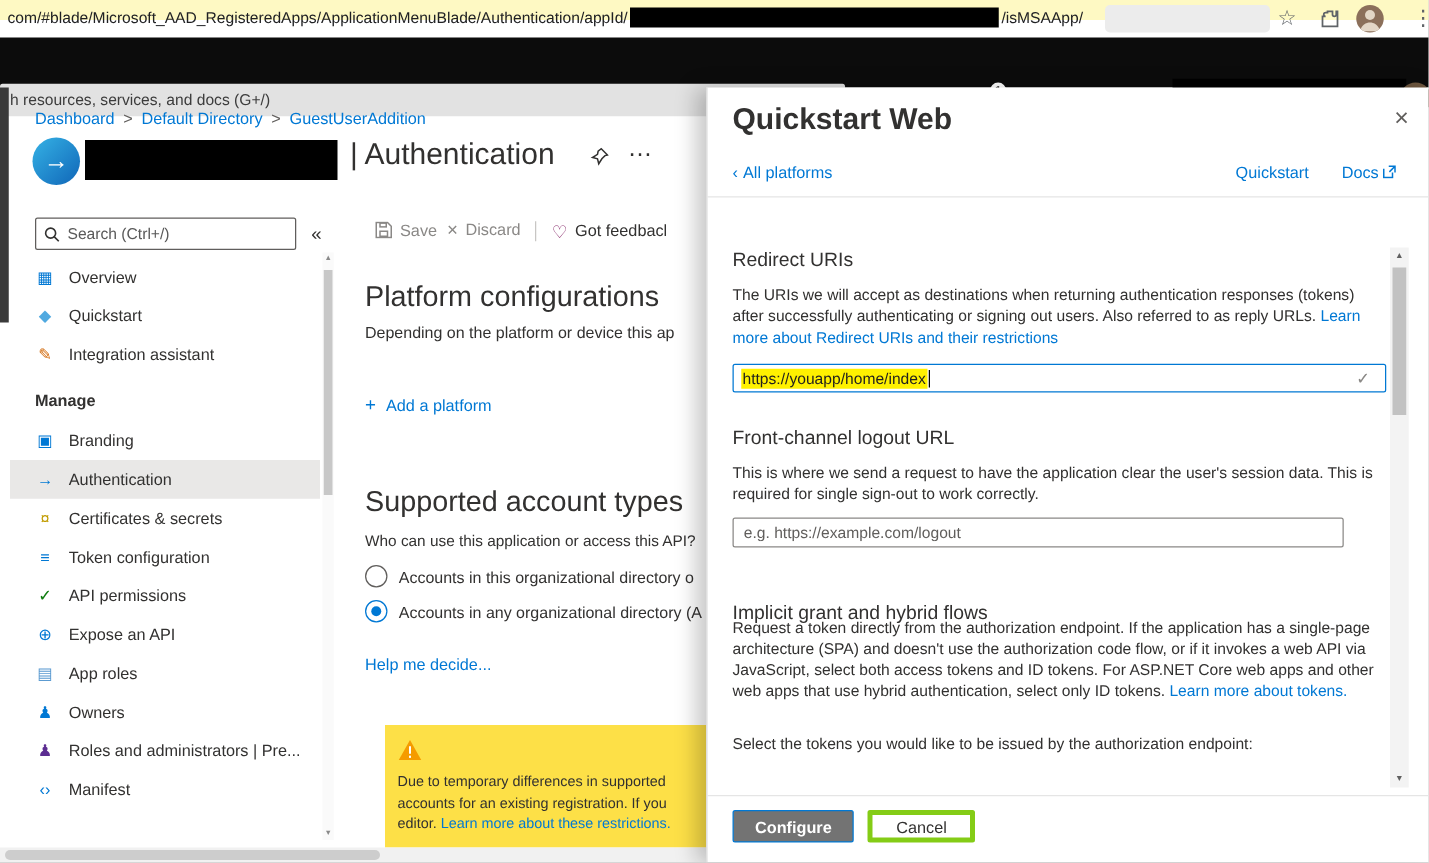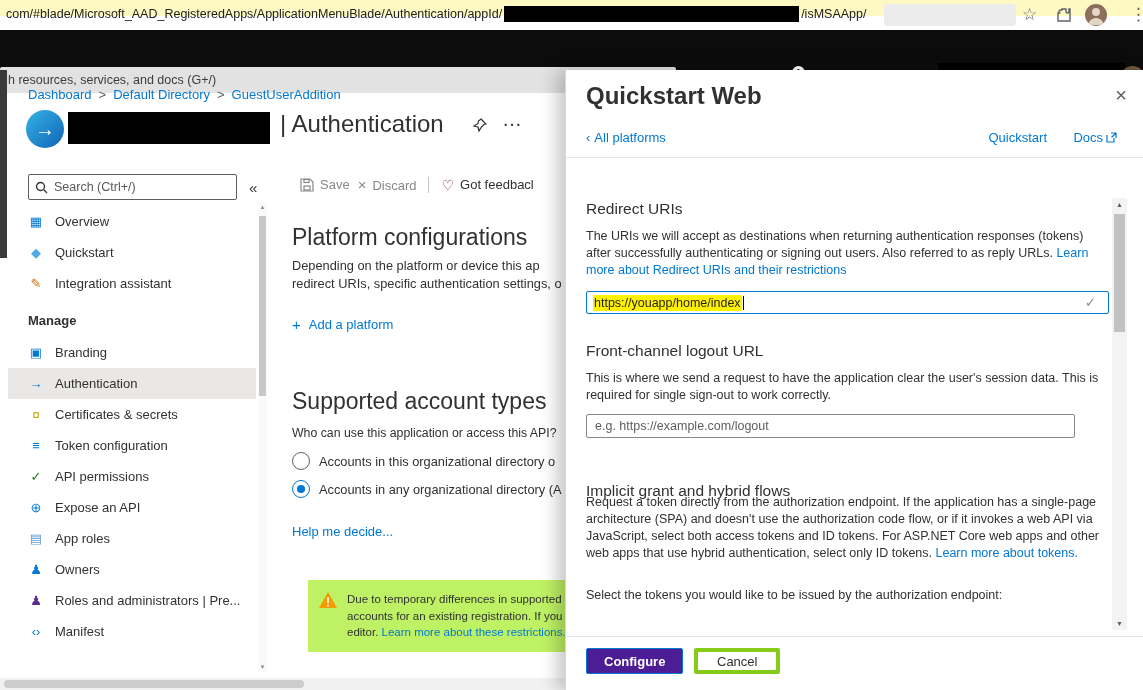--- a/index.html
+++ b/index.html
@@ -48,34 +48,34 @@
 
   .navlist { position:absolute; left:8px; top:206px; width:248px; }
   .nav-item { height:31px; display:flex; align-items:center; padding-left:20px; gap:11px; font-size:13px; color:#323130; cursor:pointer; white-space:nowrap; }
   .nav-item.selected { background:#e9e8e7; }
   .nav-ic { width:16px; text-align:center; font-size:13px; }
   .nav-header { height:34px; display:flex; align-items:center; padding-left:20px; font-size:13px; font-weight:bold; color:#323130; margin-top:4px; }
 
   
   .maincol { position:absolute; left:292px; top:170px; width:273px; height:508px; overflow:hidden; }
   .toolbar { position:absolute; left:8px; top:6px; display:flex; align-items:center; gap:8px; font-size:13px; white-space:nowrap; }
-  .tb-btn { display:flex; align-items:flex-end; gap:6px; color:#8a8886; cursor:pointer; }
+  .tb-btn { display:flex; align-items:flex-start; gap:6px; color:#8a8886; cursor:pointer; }
   .tb-sep { width:1px; height:16px; background:#c8c6c4; margin:0 4px; }
   .tb-feedback { display:flex; align-items:center; gap:6px; color:#323130; cursor:pointer; }
   .heart { color:#8a2d6d; font-size:14px; }
   .h-section { position:absolute; left:0; font-size:23px; color:#323130; white-space:nowrap; }
   .bodytext { position:absolute; left:0; font-size:12.8px; color:#323130; white-space:nowrap; }
   .add-platform { position:absolute; left:0; top:146px; display:flex; align-items:center; gap:8px; color:#0078d4; font-size:13px; cursor:pointer; white-space:nowrap; }
   .plus { font-size:15px; }
   .radio-row { position:absolute; left:0; display:flex; align-items:center; gap:9px; font-size:12.8px; color:#323130; white-space:nowrap; cursor:pointer; }
   .radio { width:18px; height:18px; border:1px solid #605e5c; border-radius:50%; flex:none; position:relative; }
   .radio.checked { border:1px solid #0078d4; }
   .radio.checked::after { content:""; position:absolute; left:4px; top:4px; width:8px; height:8px; border-radius:50%; background:#0078d4; }
   .help-link { position:absolute; left:0; top:354px; color:#0078d4; font-size:13px; cursor:pointer; }
-  .warnbox { position:absolute; left:16px; top:410px; width:430px; background:#bef264; display:flex; padding:11px 10px; gap:9px; }
+  .warnbox { position:absolute; left:16px; top:410px; width:430px; background:#fde047; display:flex; padding:11px 10px; gap:9px;flex-direction:column; }
   .warn-lines { font-size:11.5px; line-height:16.5px; color:#323130; white-space:nowrap; }
   .warn-lines a { color:#0078d4; text-decoration:none; }
 
   .bottombar { position:absolute; left:0; top:678px; width:565px; height:12px; background:#f1f1f1; }
   .bottombar .thumb { position:absolute; left:4px; top:2px; width:300px; height:8px; background:#cdcdcd; border-radius:4px; }
 
   
   .panel { position:absolute; left:565px; top:70px; width:578px; height:620px; background:#fff; box-shadow:-8px 0 16px rgba(0,0,0,.22); border-left:1px solid #d8d8d8; z-index:10; }
   .panel-title { position:absolute; left:20px; top:12px; font-size:24px; font-weight:600; color:#323130; }
   .panel-close { position:absolute; right:16px; top:14px; font-size:20px; color:#605e5c; cursor:pointer; }
@@ -87,21 +87,21 @@
   .p-h { position:absolute; left:20px; font-size:15.5px; color:#323130; }
   .p-desc { position:absolute; left:20px; width:524px; font-size:12.5px; line-height:17px; color:#323130; }
   .p-desc a { color:#0078d4; text-decoration:none; }
   .uri-input { position:absolute; left:20px; top:221px; width:523px; height:23px; border:1.5px solid #0078d4; border-radius:2px; background:#fff; display:flex; align-items:center; padding-left:6px; font-size:12.5px; color:#201f1e; cursor:text; }
   .hl { background:#fff100; padding:1px 1px; }
   .caret { display:inline-block; width:1px; height:14px; background:#000; margin-left:1px; }
   .uri-check { position:absolute; right:12px; color:#8a8886; font-size:13px; }
   .txt-input { position:absolute; left:20px; top:344px; width:489px; height:24px; border:1px solid #8a8886; border-radius:2px; font-size:12.5px; color:#323130; padding:0 8px; font-family:"Liberation Sans",sans-serif; outline:none; }
   .txt-input::placeholder { color:#605e5c; opacity:1; }
   .hr2 { position:absolute; left:0; right:0; top:566px; border-top:1px solid #e5e5e5; }
-  .btn-primary { position:absolute; left:20px; top:578px; height:26px; padding:0 17px; background:#4c1d95; color:#fff; border:1px solid #0078d4; border-radius:2px; font-size:13px; font-weight:bold; font-family:"Liberation Sans",sans-serif; cursor:pointer; }
+  .btn-primary { position:absolute; left:20px; top:578px; height:26px; padding:0 17px; background:#737373; color:#fff; border:1px solid #0078d4; border-radius:2px; font-size:13px; font-weight:bold; font-family:"Liberation Sans",sans-serif; cursor:pointer; }
   .btn-secondary { position:absolute; left:128px; top:578px; height:26px; padding:0 19px; background:#fff; color:#323130; border:4px solid #84cc16; border-radius:2px; font-size:13px; font-family:"Liberation Sans",sans-serif; cursor:pointer; }
   .panel-scroll { position:absolute; left:546px; top:128px; width:15px; height:432px; background:#f3f3f3; }
   .panel-scroll .thumb { position:absolute; left:2px; top:16px; width:11px; height:118px; background:#c2c2c2; }
   .panel-scroll .scroll-arrow { font-size:7px; color:#606060; }
 </style>
 </head>
 <body>
 
 <div class="screen">
 
@@ -254,21 +254,20 @@
       </div>
       <div class="tb-sep"></div>
       <div class="tb-feedback">
         <span class="heart">♡</span>
         <span>Got feedbacl</span>
       </div>
     </div>
 
     <div class="h-section" style="top:54px;">Platform configurations</div>
     <div class="bodytext" style="top:88px;">Depending on the platform or device this ap</div>
-    <div class="bodytext" style="top:106px;">redirect URIs, specific authentication settings, o</div>
 
     <div class="add-platform">
       <span class="plus">+</span>
       <span>Add a platform</span>
     </div>
 
     <div class="h-section" style="top:218px;">Supported account types</div>
     <div class="bodytext" style="top:256px; font-size:12.3px;">Who can use this application or access this API?</div>
 
     <div class="radio-row" style="top:282px;">

